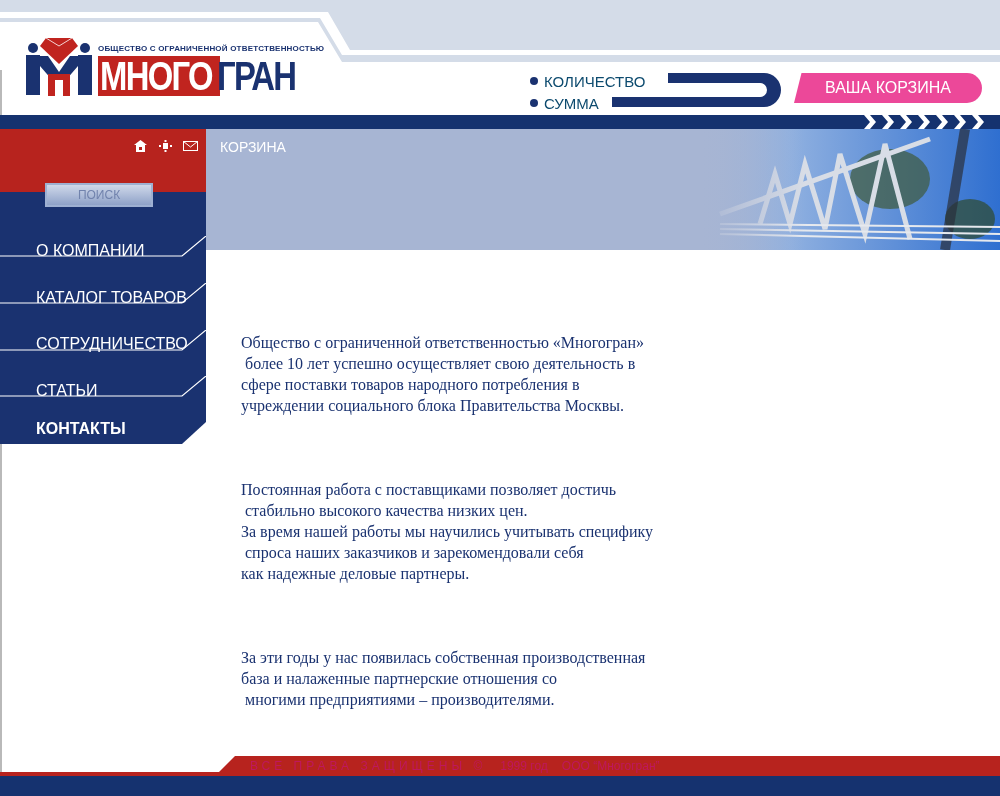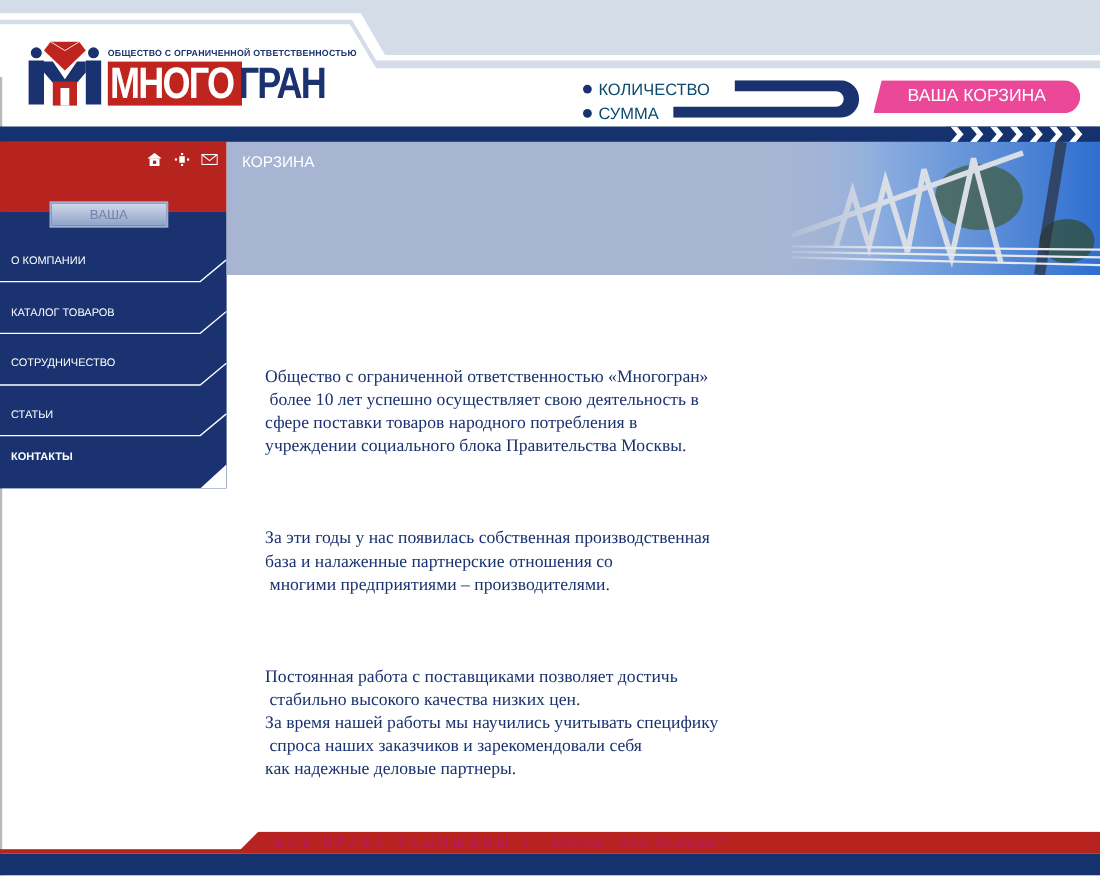--- a/index.html
+++ b/index.html
@@ -20,21 +20,21 @@
 
   .blue-band { position:absolute; left:0; top:115px; width:1000px; height:14px; background:#15326f; }
   .chevrons { position:absolute; left:860px; top:115px; width:140px; height:14px; }
 
   
   .side-red { position:absolute; left:0; top:129px; width:206px; height:63px; background:#b7231e; }
   .icons { position:absolute; left:133px; top:138px; display:flex; gap:10px; }
   .icons span { width:15px; height:12px; display:block; }
   .search-btn { position:absolute; left:45px; top:183px; width:108px; height:24px; border:2px solid #9eb0d2; background:linear-gradient(#cfd8ea, #8fa2c8); color:#7183ad; font-size:12px; display:flex; align-items:center; justify-content:center; cursor:pointer; }
   .side-blue { position:absolute; left:0; top:192px; width:206px; height:252px; background:#1a3270; }
-  .nav-item { position:absolute; left:0; width:206px; height:46px; color:#fff; font-size:10px; padding-left:10px; display:flex; align-items:center; cursor:pointer; }
+  .nav-item { position:absolute; left:0; width:206px; height:46px; color:#fff; font-size:16px; padding-left:36px; display:flex; align-items:flex-end; cursor:pointer; }
   .nav-sep { position:absolute; left:0; width:206px; height:22px; }
 
   
   .news-bar { position:absolute; left:206px; top:129px; width:794px; height:121px; background:#a7b5d3; }
   .news-title { position:absolute; left:220px; top:139px; color:#fff; font-size:14px; }
   .bridge { position:absolute; left:700px; top:129px; width:300px; height:121px; overflow:hidden; }
 
   .content { position:absolute; left:241px; top:290px; font-family:"Liberation Serif", serif; font-size:16px; line-height:21px; color:#1a3270; white-space:pre; }
 
   
@@ -126,21 +126,21 @@
     </span>
     <span>
       <svg viewBox="0 0 15 12" width="15" height="12">
           <rect x="0.5" y="1.5" width="14" height="9" fill="none" stroke="#fff"></rect>
           <polyline points="0.5,1.5 7.5,7 14.5,1.5" fill="none" stroke="#fff"></polyline>
         </svg>
     </span>
   </div>
   <div class="side-blue"></div>
   <div class="search-btn">
-    <span>ВАША</span>
+    <span>ПОИСК</span>
   </div>
 
   <div class="nav-item" style="top:214px;">
     <span>О КОМПАНИИ</span>
   </div>
   <svg class="nav-sep" style="top:236px;" viewBox="0 0 206 22">
       <polyline points="0,20 182,20 206,0" fill="none" stroke="#fff" stroke-width="1.2"></polyline>
     </svg>
 
   <div class="nav-item" style="top:261px;">
@@ -202,28 +202,28 @@
     <line x1="20" y1="105" x2="300" y2="112"></line>
   </g>
   <rect width="300" height="121" fill="url(#fade)"></rect>
 </svg>
 
 <div class="content">
   <p style="margin-bottom:21px;">Общество с ограниченной ответственностью «Многогран»
  более 10 лет успешно осуществляет свою деятельность в
 сфере поставки товаров народного потребления в
 учреждении социального блока Правительства Москвы.</p>
-  <p style="margin-bottom:21px;">За эти годы у нас появилась собственная производственная
-база и налаженные партнерские отношения со
- многими предприятиями – производителями.</p>
   <p style="margin-bottom:21px;">Постоянная работа с поставщиками позволяет достичь
  стабильно высокого качества низких цен.
 За время нашей работы мы научились учитывать специфику
  спроса наших заказчиков и зарекомендовали себя
 как надежные деловые партнеры.</p>
+  <p style="margin-bottom:21px;">За эти годы у нас появилась собственная производственная
+база и налаженные партнерские отношения со
+ многими предприятиями – производителями.</p>
   <p>ООО «Многогран» - это надежное партнерство и
 взаимовыгодное сотрудничество во имя процветания
 нашего города и на благо нашей великой страны.
 Доверьте решение Ваших проблем со снабжением профессионалам.</p>
 </div>
 
 <div>
   <div class="foot-red-line"></div>
   <div class="foot-red"></div>
   <div class="foot-blue"></div>

